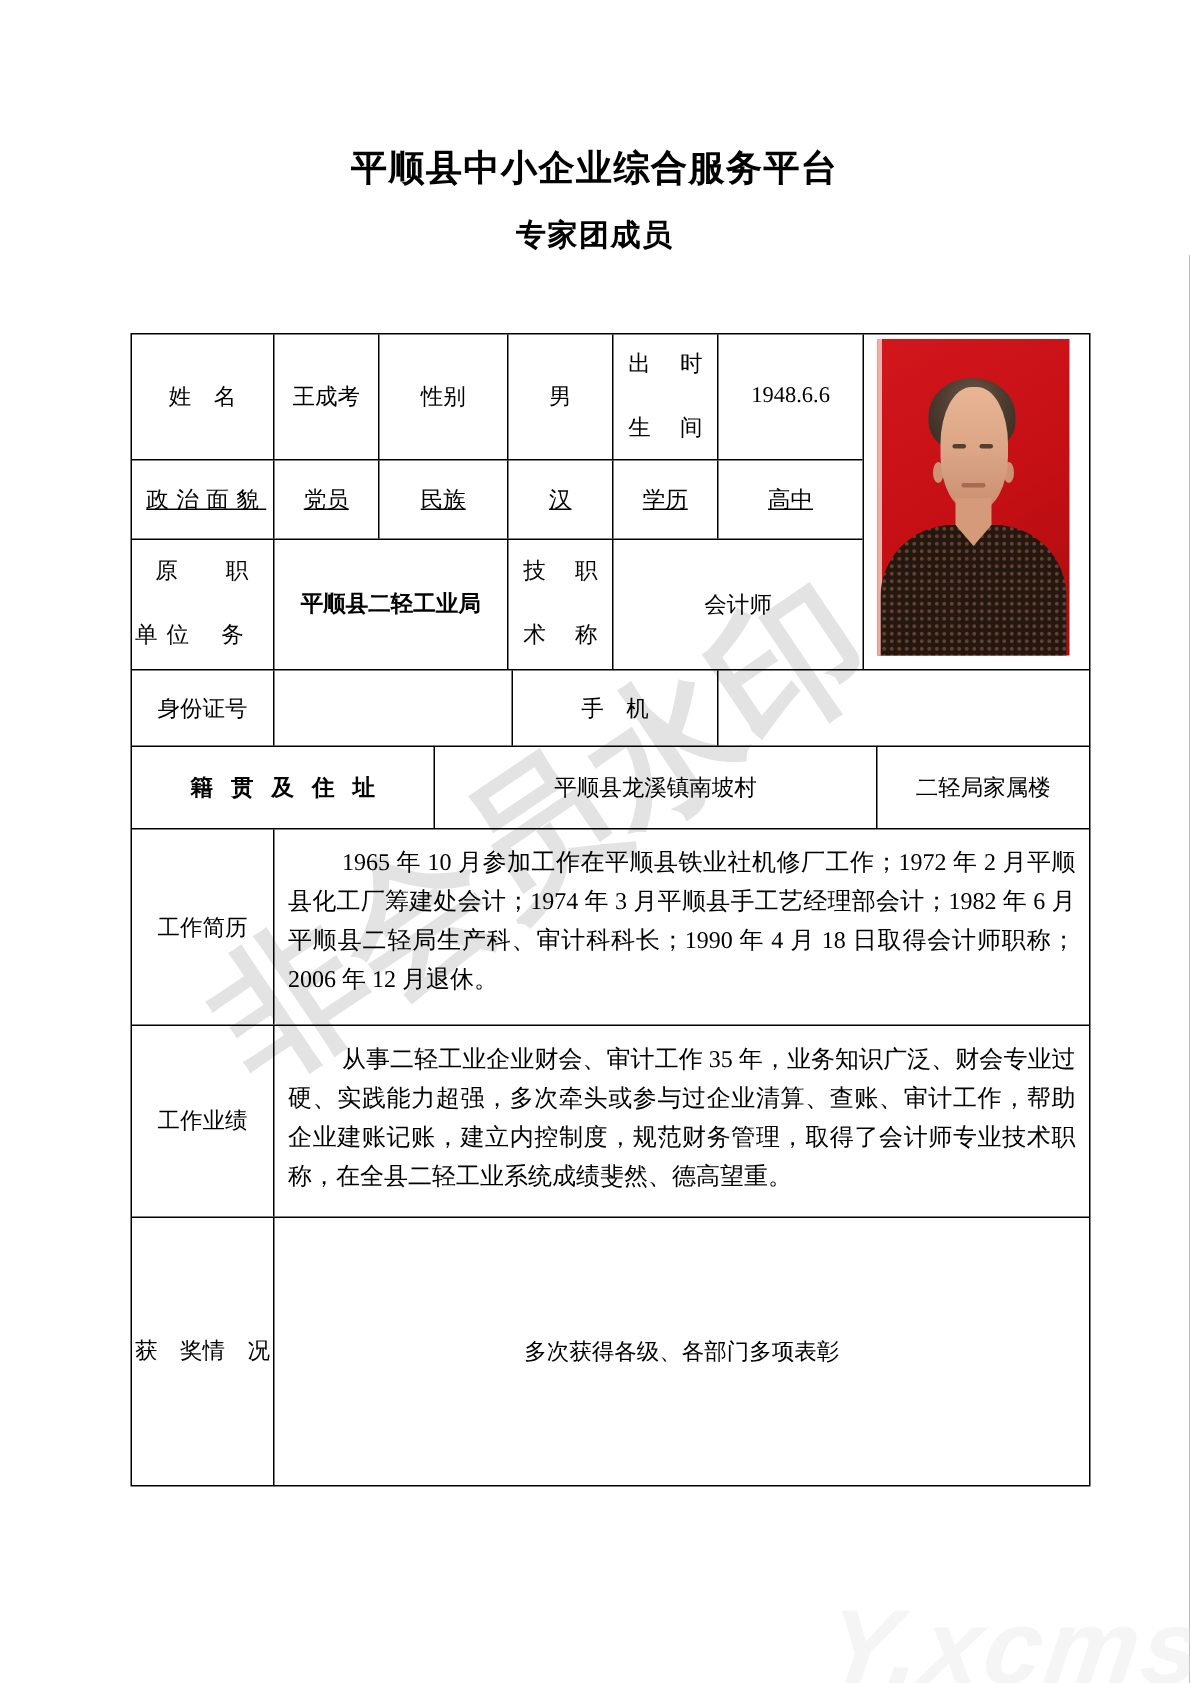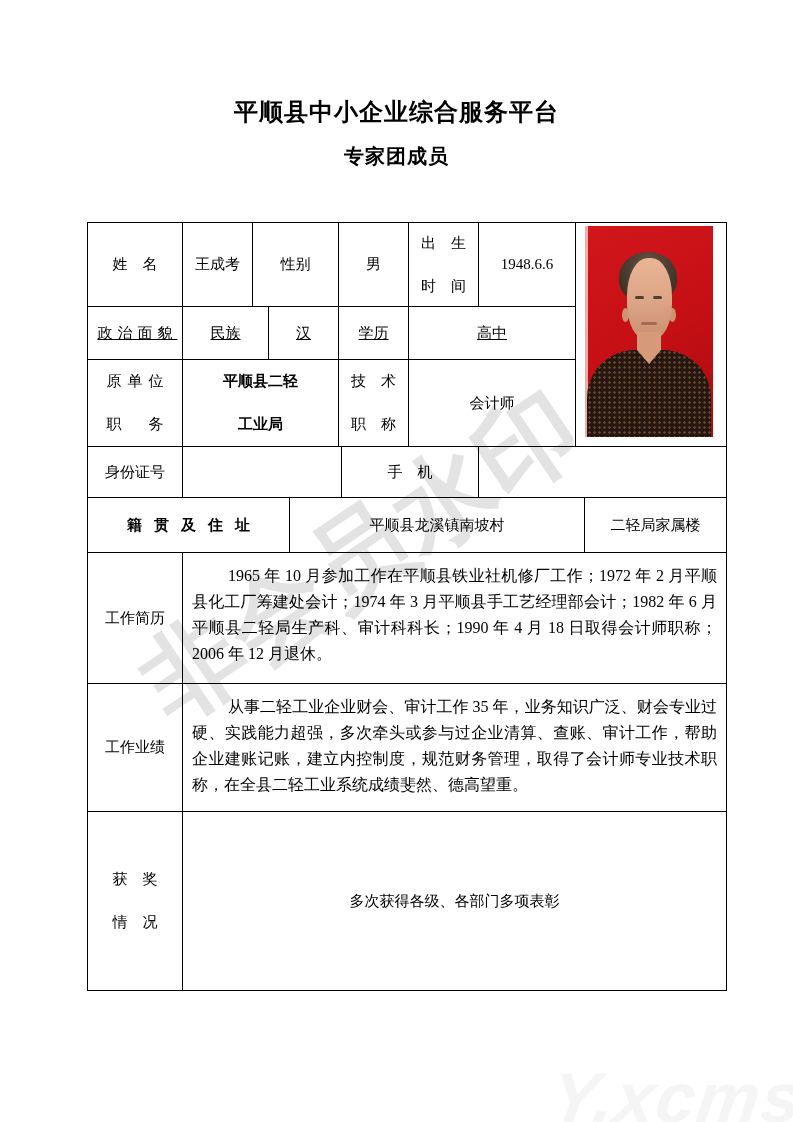--- a/index.html
+++ b/index.html
@@ -84,21 +84,21 @@
   .r8{height:179px; border-top:1px solid #000;}
   .cell{
     display:flex; align-items:center; justify-content:center;
     border-left:1px solid #000; text-align:center; overflow:hidden;
   }
   .row .cell:first-child{border-left:none;}
   .photo-cell{width:151px; border-left:1px solid #000;}
   .w94{width:94px;} .w70{width:70px;} .w86{width:86px;} .w156{width:156px;font-weight:bold;}
   .w159{width:159px;} .w137{width:137px;} .w201{width:201px;font-weight:bold;} .w295{width:295px;}
   .fill{flex:1;}
-  .two-line{flex-direction:column; line-height:43px;}
+  .two-line{flex-direction:row; line-height:43px;}
   .ls5{letter-spacing:5px; text-indent:5px;}
   .ls6{letter-spacing:6px; text-indent:6px;}
   .ls12{letter-spacing:12px; text-indent:12px;}
   .para{
     display:block; padding:10px 9px 0 9px; text-align:justify;
     text-indent:36px; line-height:26px; font-size:16px;
   }
 </style>
 </head>
 <body>
@@ -137,20 +137,21 @@
           <div class="cell w70">男</div>
           <div class="cell w70 two-line">
             <span>出　生</span>
             <span>时　间</span>
           </div>
           <div class="cell fill">1948.6.6</div>
         </div>
 
         <div class="row r2">
           <div class="cell w94 ls5">政治面貌</div>
+          <div class="cell w70">党员</div>
           <div class="cell w86">民族</div>
           <div class="cell w70">汉</div>
           <div class="cell w70">学历</div>
           <div class="cell fill">高中</div>
         </div>
 
         <div class="row r3">
           <div class="cell w94 two-line ls6">
             <span>原单位</span>
             <span>职　务</span>

